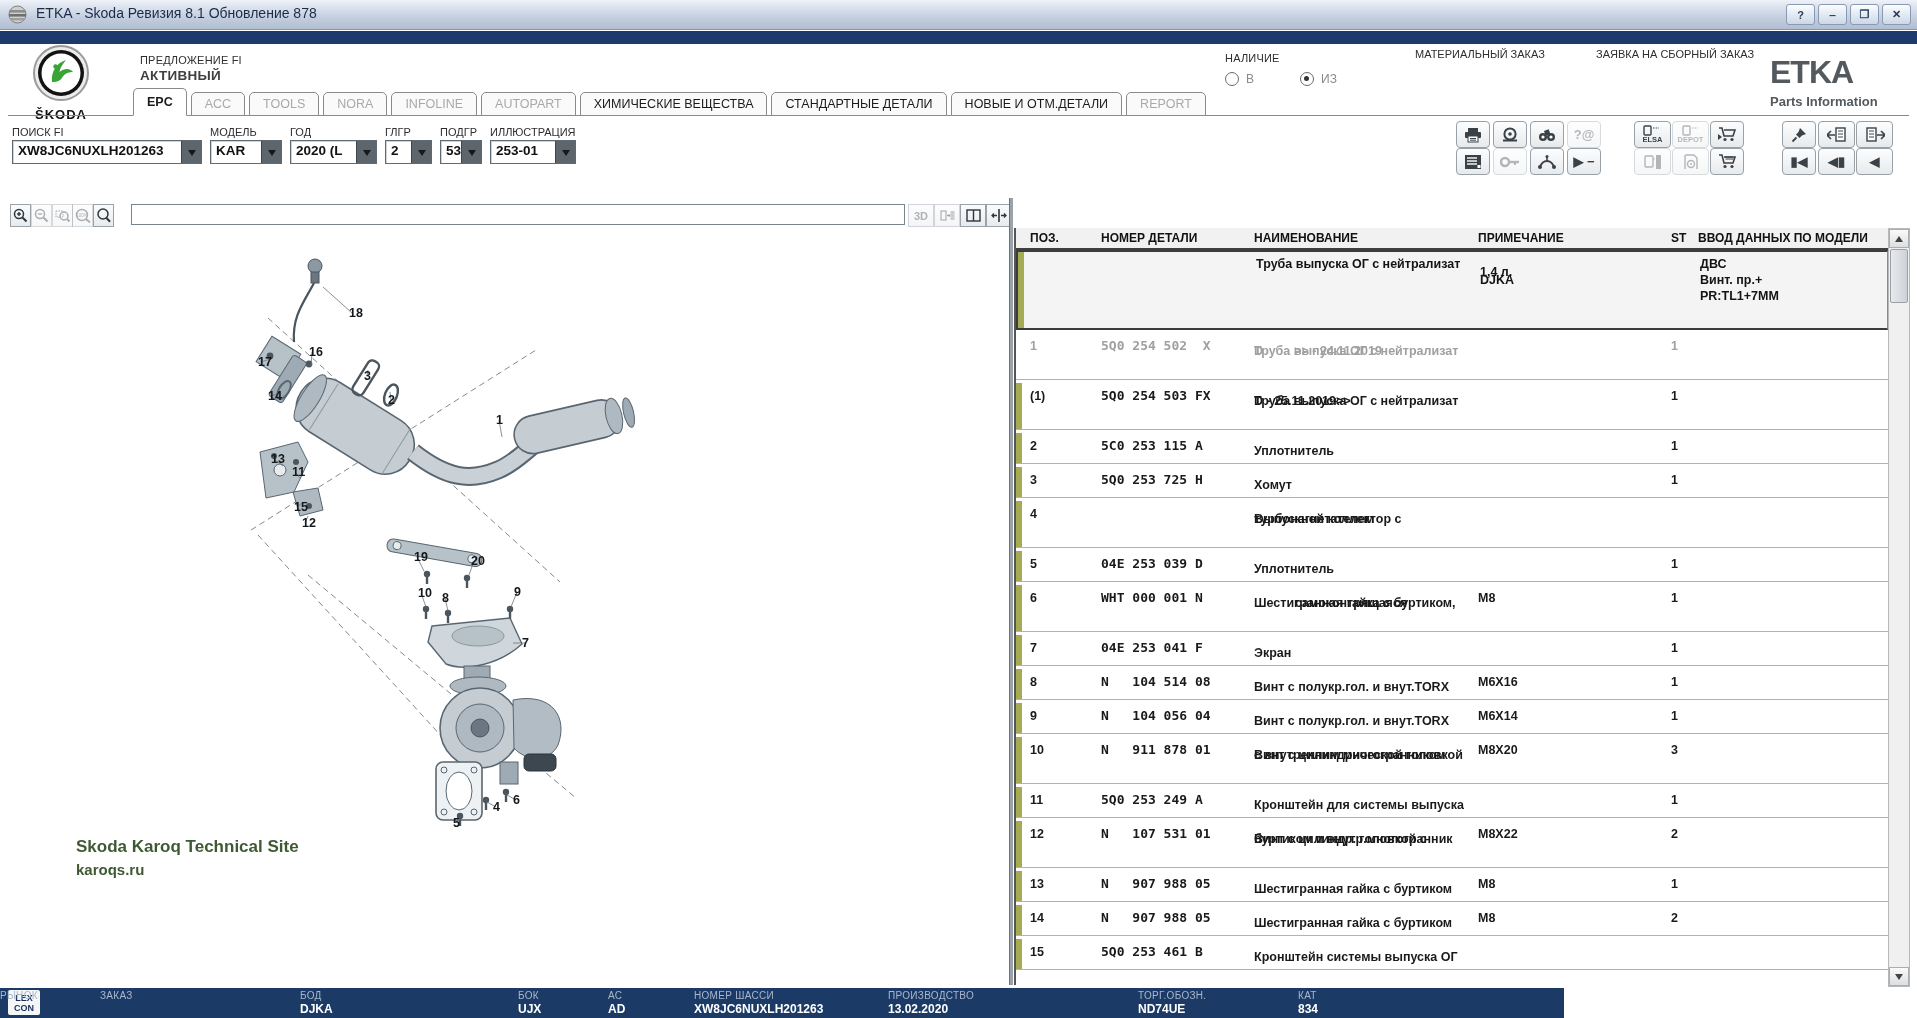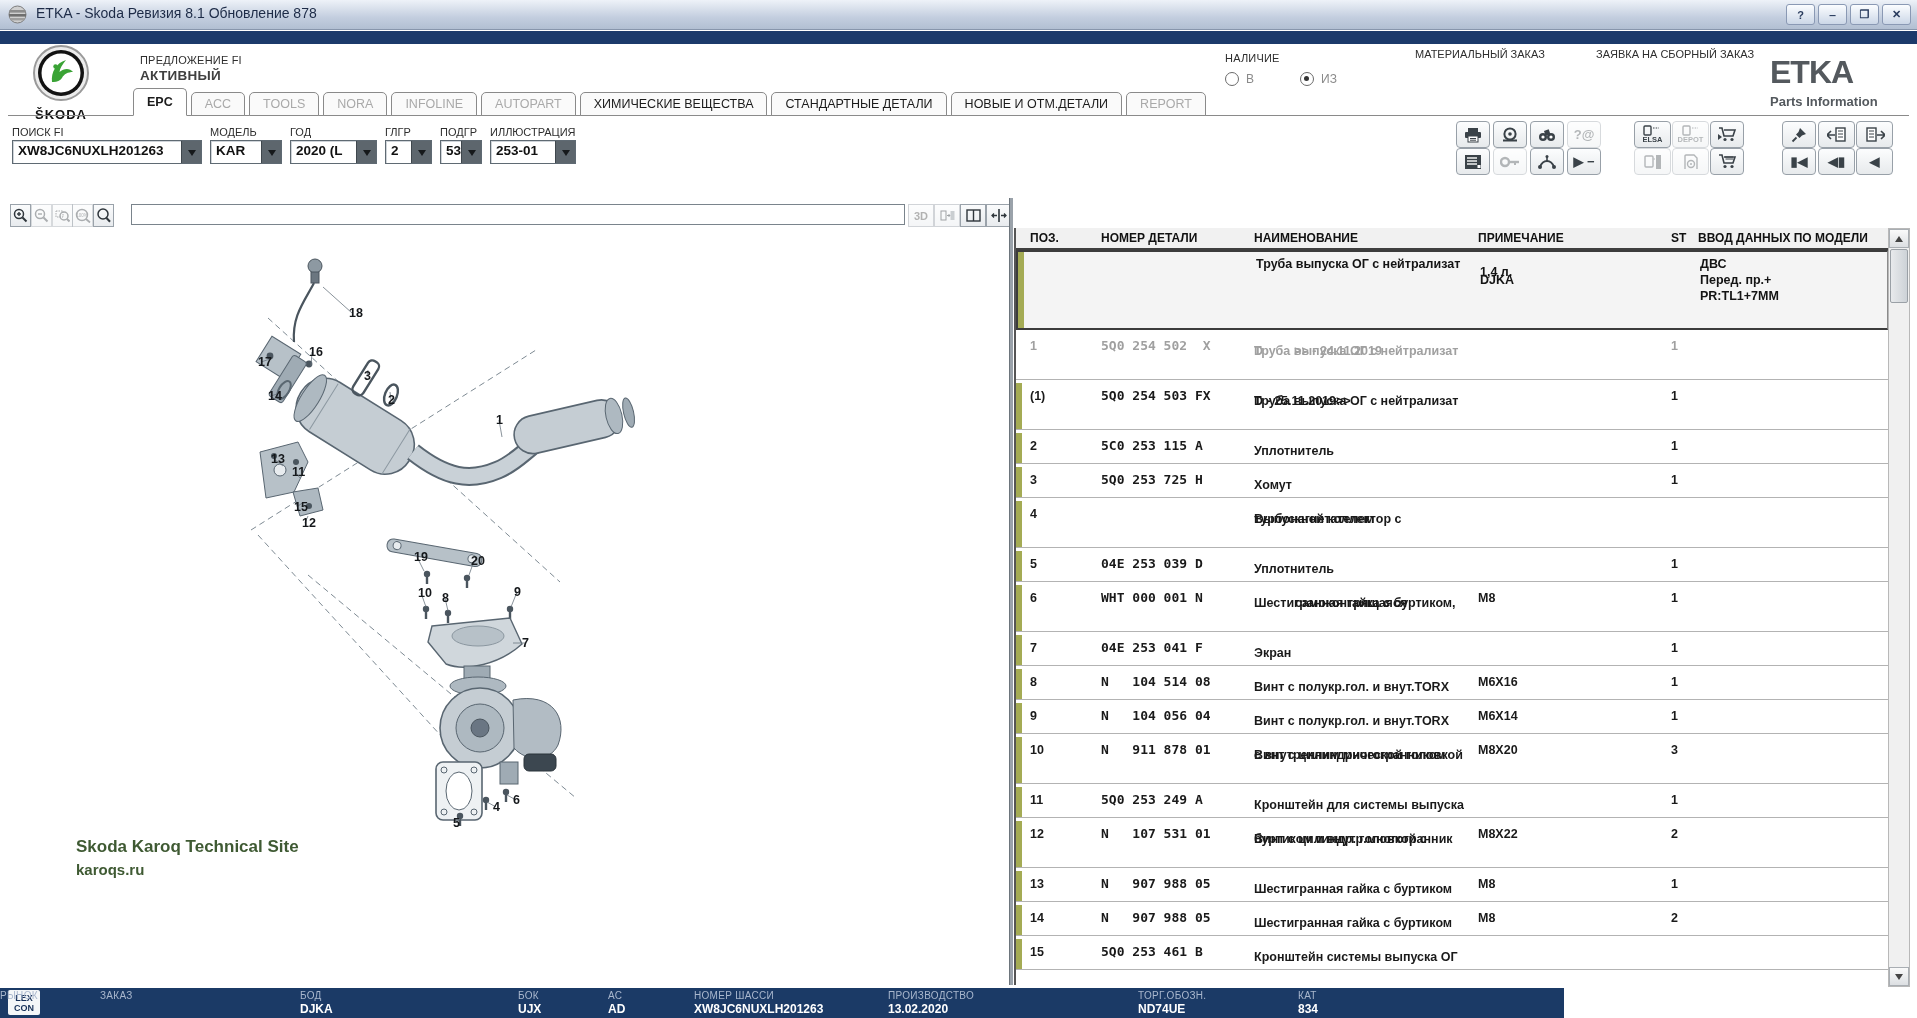--- a/index.html
+++ b/index.html
@@ -607,21 +607,21 @@
         <span class="c-name">НАИМЕНОВАНИЕ</span>
         <span class="c-note">ПРИМЕЧАНИЕ</span>
         <span class="c-qty">ST</span>
         <span class="c-model">ВВОД ДАННЫХ ПО МОДЕЛИ</span>
       </div>
     <div class="grow">
       <span class="gname">Труба выпуска ОГ с нейтрализат</span>
       <span class="gnote1">1,4 л.</span>
       <span class="gnote2">DJKA</span>
       <span class="gm0">ДВС</span>
-      <span class="gm1">Перед. пр.+</span>
+      <span class="gm1">Винт. пр.+</span>
       <span class="gm2">PR:TL1+7MM</span>
     </div>
     <div>
         <div class="trow muted nobar">
           <span class="c-pos">1</span>
           <span class="c-part">5Q0 254 502  X</span>
           <span class="c-name">
             <span class="l2">Труба выпуска ОГ с нейтрализат</span>
             <span class="l2" style="white-space: pre;">D         &gt;&gt; - 24.11.2019</span>
           </span>

